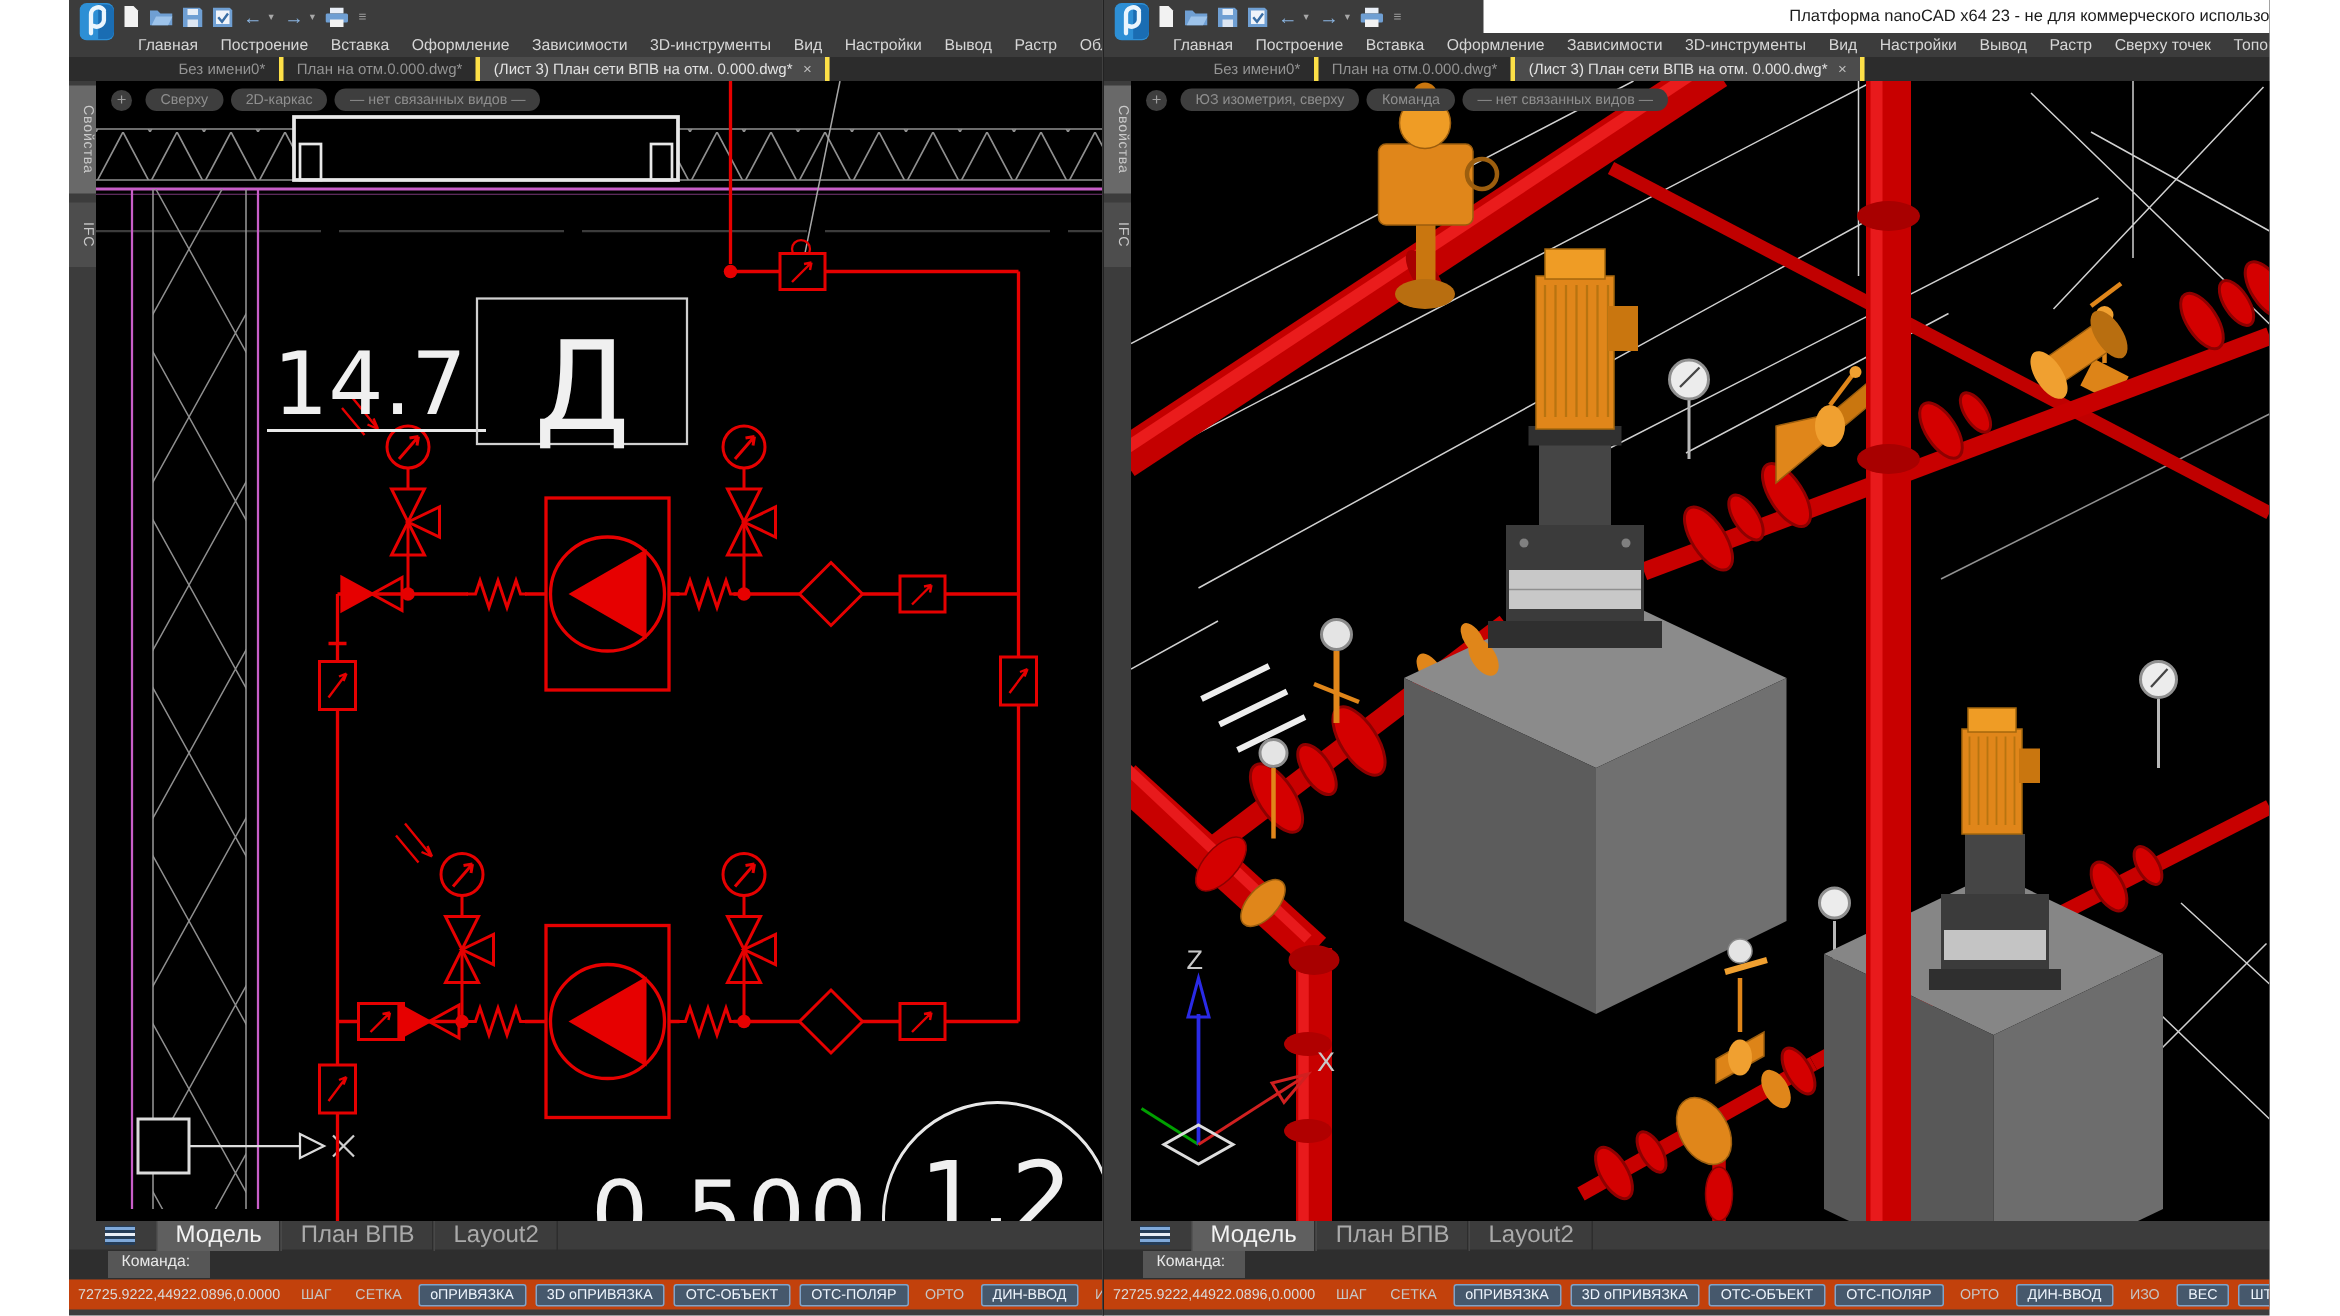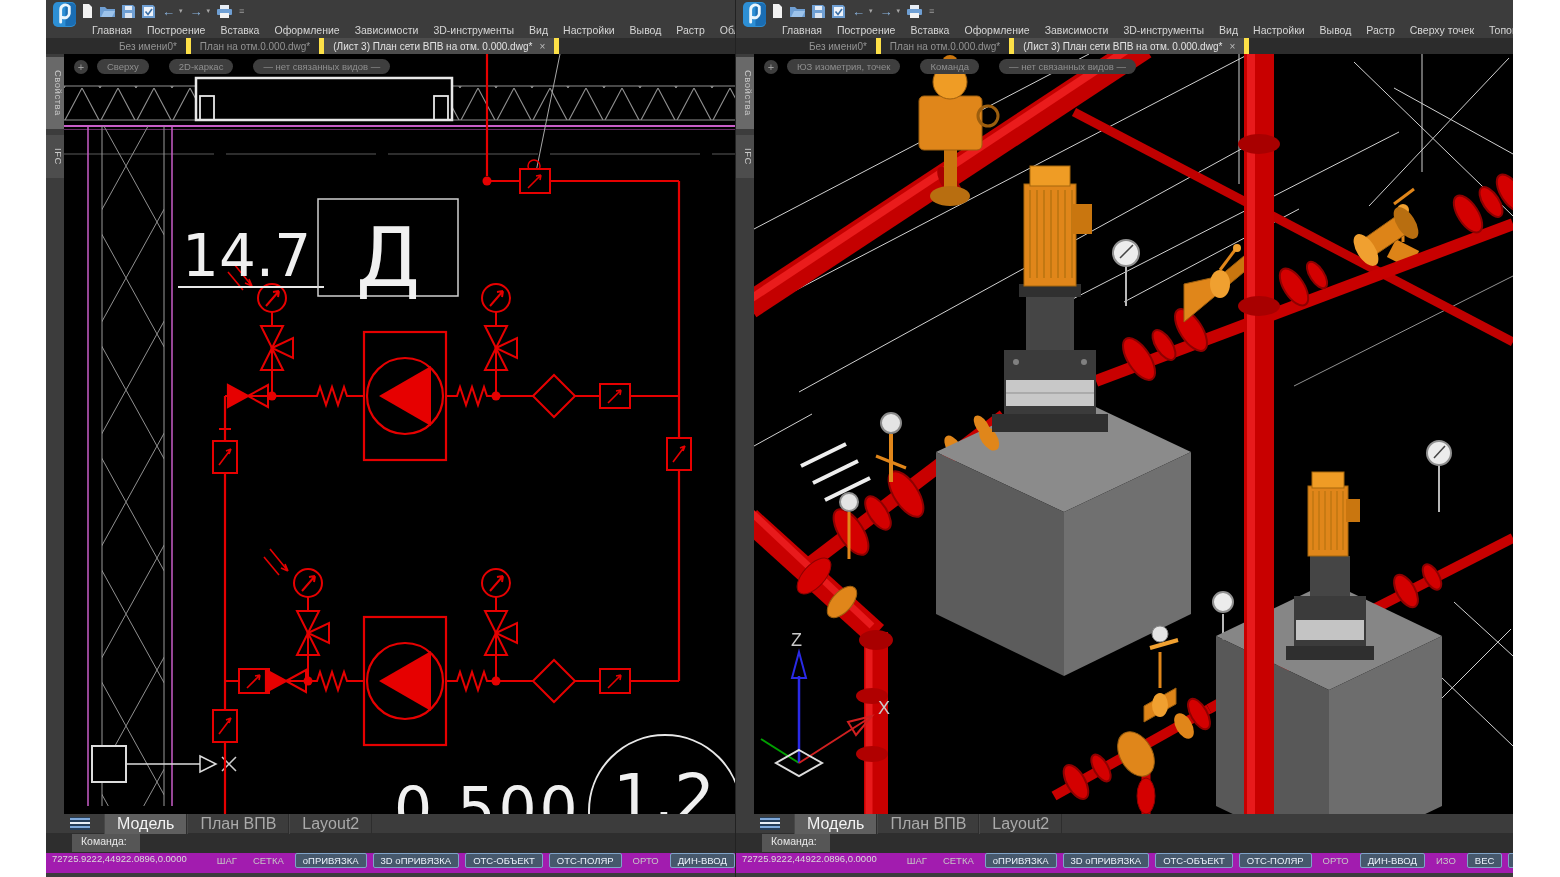--- a/index.html
+++ b/index.html
@@ -18,49 +18,49 @@
   .qat .glyph{color:#8ab4e0;font-weight:bold;font-size:13px;line-height:13px}
   .qat .caret{color:#a8a8a8;font-size:7px;margin-left:-3px}
   .qat .cust{color:#9a9a9a;font-size:9px}
   
   .menubar{height:16px;display:flex;align-items:center;gap:15px;padding-left:46px;background:#3c3c3c;
            font-size:10.5px;color:#d6d6d6;white-space:nowrap;overflow:hidden}
   .menu-item{cursor:default}
   
   .doctabs{height:16px;background:#2c2c2c;display:flex;align-items:stretch;padding-left:64px;
            font-size:10px;color:#949494;white-space:nowrap;overflow:hidden}
-  .doctab{display:flex;align-items:center;gap:7px;padding:0 9px;border-right:5px solid #fde047}
+  .doctab{display:flex;align-items:center;gap:7px;padding:0 9px;border-right:3px solid #fde047}
   .doctab.active{background:#4c4c4c;color:#e3e3e3}
   .dt-close{color:#bdbdbd}
   .dt-close:empty{display:none}
   
   .main{height:760px;display:flex;background:#000;position:relative}
   .sidestrip{width:18px;background:#3c3c3c;display:flex;flex-direction:column;gap:6px;padding-top:3px;z-index:4}
   .sidetab{writing-mode:vertical-rl;font-size:9.5px;color:#c9c9c9;background:#4d4d4d;
            padding:13px 0;text-align:center;letter-spacing:.5px}
   .sidetab.active{background:#696969}
   .viewport{position:relative;flex:1;overflow:hidden;background:#000}
   svg.draw{position:absolute;left:0;top:0}
   .pills{position:absolute;top:5px;left:10px;display:flex;gap:9px;align-items:center;z-index:3}
-  .pill-list{display:flex;gap:20px;align-items:flex-end}
+  .pill-list{display:flex;gap:5px;align-items:flex-end}
   .pill{background:#3e3e3e;color:#8f8f8f;font-size:9.5px;padding:2px 10px;border-radius:9px;white-space:nowrap}
   .pill.plus{width:14px;height:14px;padding:0;border-radius:50%;display:flex;align-items:center;
              justify-content:center;font-size:11px;color:#9d9d9d}
   
   .layoutbar{height:19px;background:#3c3c3c;display:flex;align-items:center;padding-left:8px;
              font-size:16px;color:#aaaaaa;white-space:nowrap}
   .sheet-icon{margin:0 14px 0 16px;display:flex}
   .ltab{padding:1.5px 12px;border-right:1px solid #2d2d2d;border-left:1px solid #484848}
   .ltab.active{background:#5f5f5f;color:#f2f2f2}
   
   .cmdbar{height:20px;background:#2e2e2e;display:flex;align-items:center;padding-left:26px}
   .cmdfield{background:#565656;color:#e8e8e8;font-size:10.5px;height:18px;line-height:15px;
             padding:0 9px;min-width:50px}
   
-  .statusbar{height:20px;background:#a21caf;display:flex;align-items:flex-start;gap:22px;
+  .statusbar{height:20px;background:#c2410c;display:flex;align-items:center;gap:6px;
              padding-left:6px;font-size:9.5px;color:#c6c6c6;white-space:nowrap;overflow:hidden}
   .coords{color:#dadada;margin-right:3px}
   .toggles{display:flex;gap:6px;align-items:center}
   .toggle{padding:1px 4px;border:1px solid transparent}
   .toggle.active{background:#46586c;border:1px solid #7fa3c9;border-radius:2px;color:#edf4fc;padding:1px 7px}
 </style>
 </head>
 <body>
 
 <div class="win" id="win-left">
@@ -360,20 +360,23 @@
       <span class="caret">▾</span>
       <span class="ico">
           <svg width="15" height="13">
             <rect x="3" width="9" height="4" fill="#e8eef6"></rect>
             <rect y="4" width="15" height="6" rx="1" fill="#6f9fd3"></rect>
             <rect x="3" y="8" width="9" height="5" fill="#f2f2f2"></rect>
           </svg>
         </span>
       <span class="cust">≡</span>
     </div>
+    <div class="tb-white">
+      <span class="tb-title">Платформа nanoCAD x64 23 - не для коммерческого использо</span>
+    </div>
   </div>
   <div class="menubar">
       <span class="menu-item">Главная</span>
       <span class="menu-item">Построение</span>
       <span class="menu-item">Вставка</span>
       <span class="menu-item">Оформление</span>
       <span class="menu-item">Зависимости</span>
       <span class="menu-item">3D-инструменты</span>
       <span class="menu-item">Вид</span>
       <span class="menu-item">Настройки</span>
@@ -570,21 +573,21 @@
           <line x1="45" y1="709" x2="112" y2="666" stroke="#d02020" stroke-width="2"></line>
           <polygon points="118,662 94,668 102,681" stroke="#d02020" stroke-width="2"></polygon>
           <polygon points="45,696 68,709 45,722 22,709" stroke="#dddddd" stroke-width="2"></polygon>
           <text x="37" y="592" font-size="18" fill="#c8c8c8" font-family="Liberation Sans, sans-serif">Z</text>
           <text x="124" y="660" font-size="18" fill="#c8c8c8" font-family="Liberation Sans, sans-serif">X</text>
         </g>
       </svg>
       <div class="pills">
         <div class="pill plus">+</div>
         <div class="pill-list">
-            <div class="pill">ЮЗ изометрия, точек</div>
+            <div class="pill">ЮЗ изометрия, сверху</div>
             <div class="pill">Команда</div>
             <div class="pill">— нет связанных видов —</div>
           </div>
       </div>
     </div>
   </div>
   <div class="layoutbar">
     <span class="sheet-icon">
         <svg width="20" height="13">
           <rect width="20" height="13" fill="#253d58"></rect>

